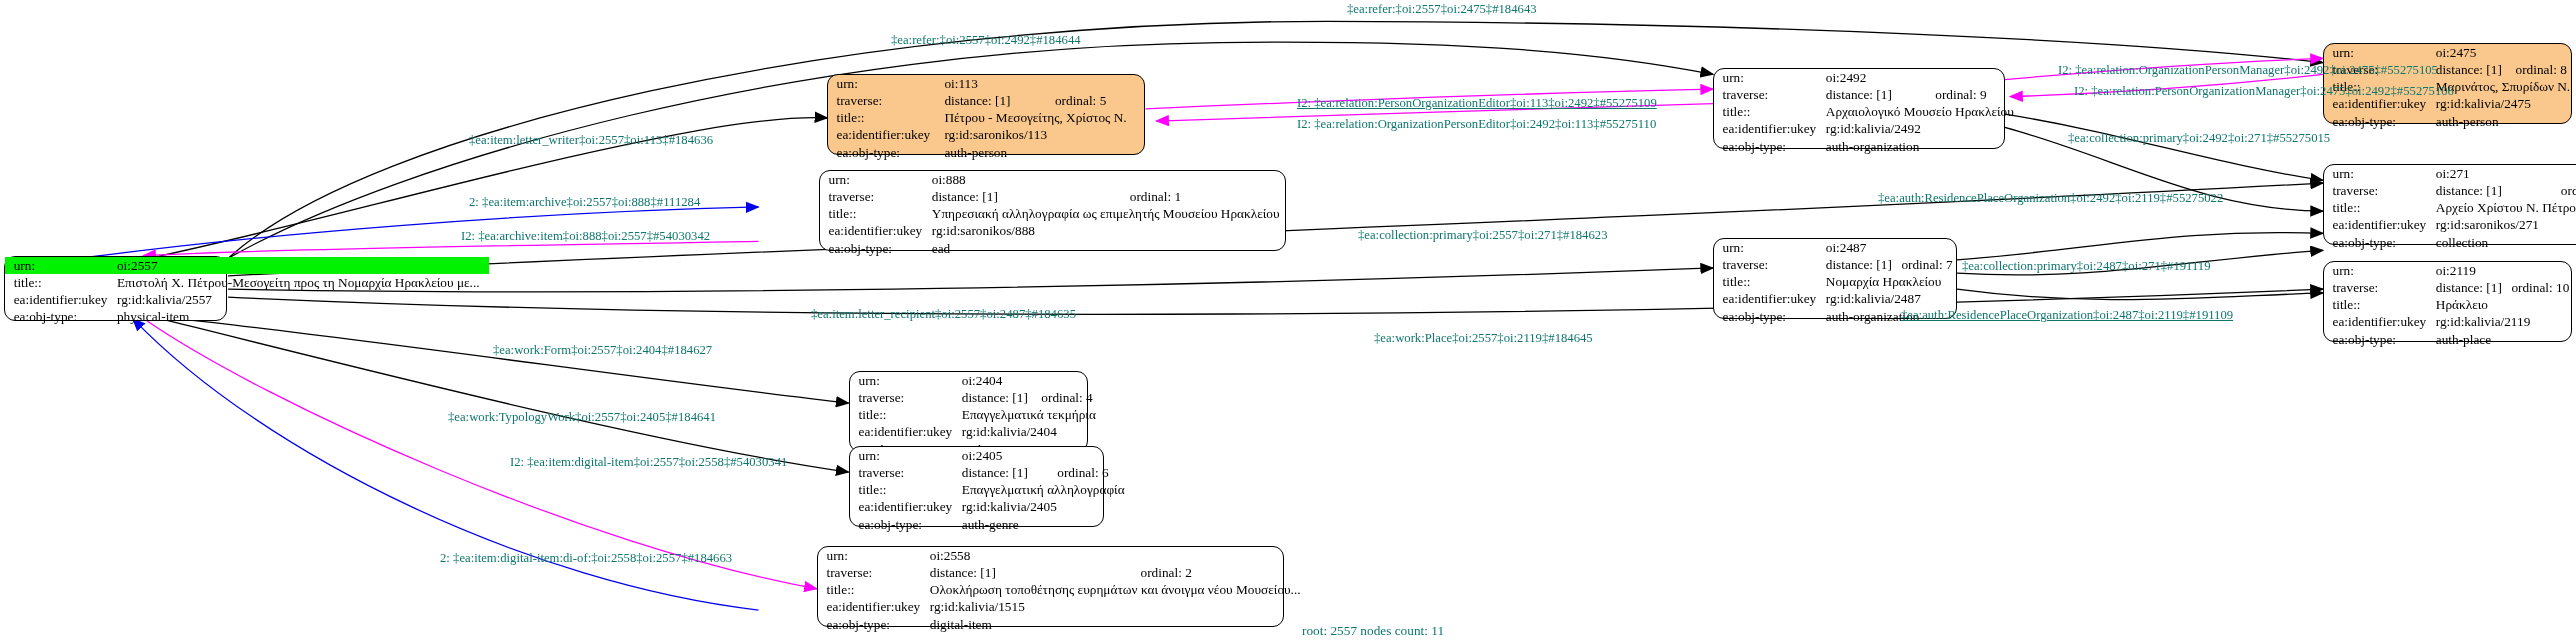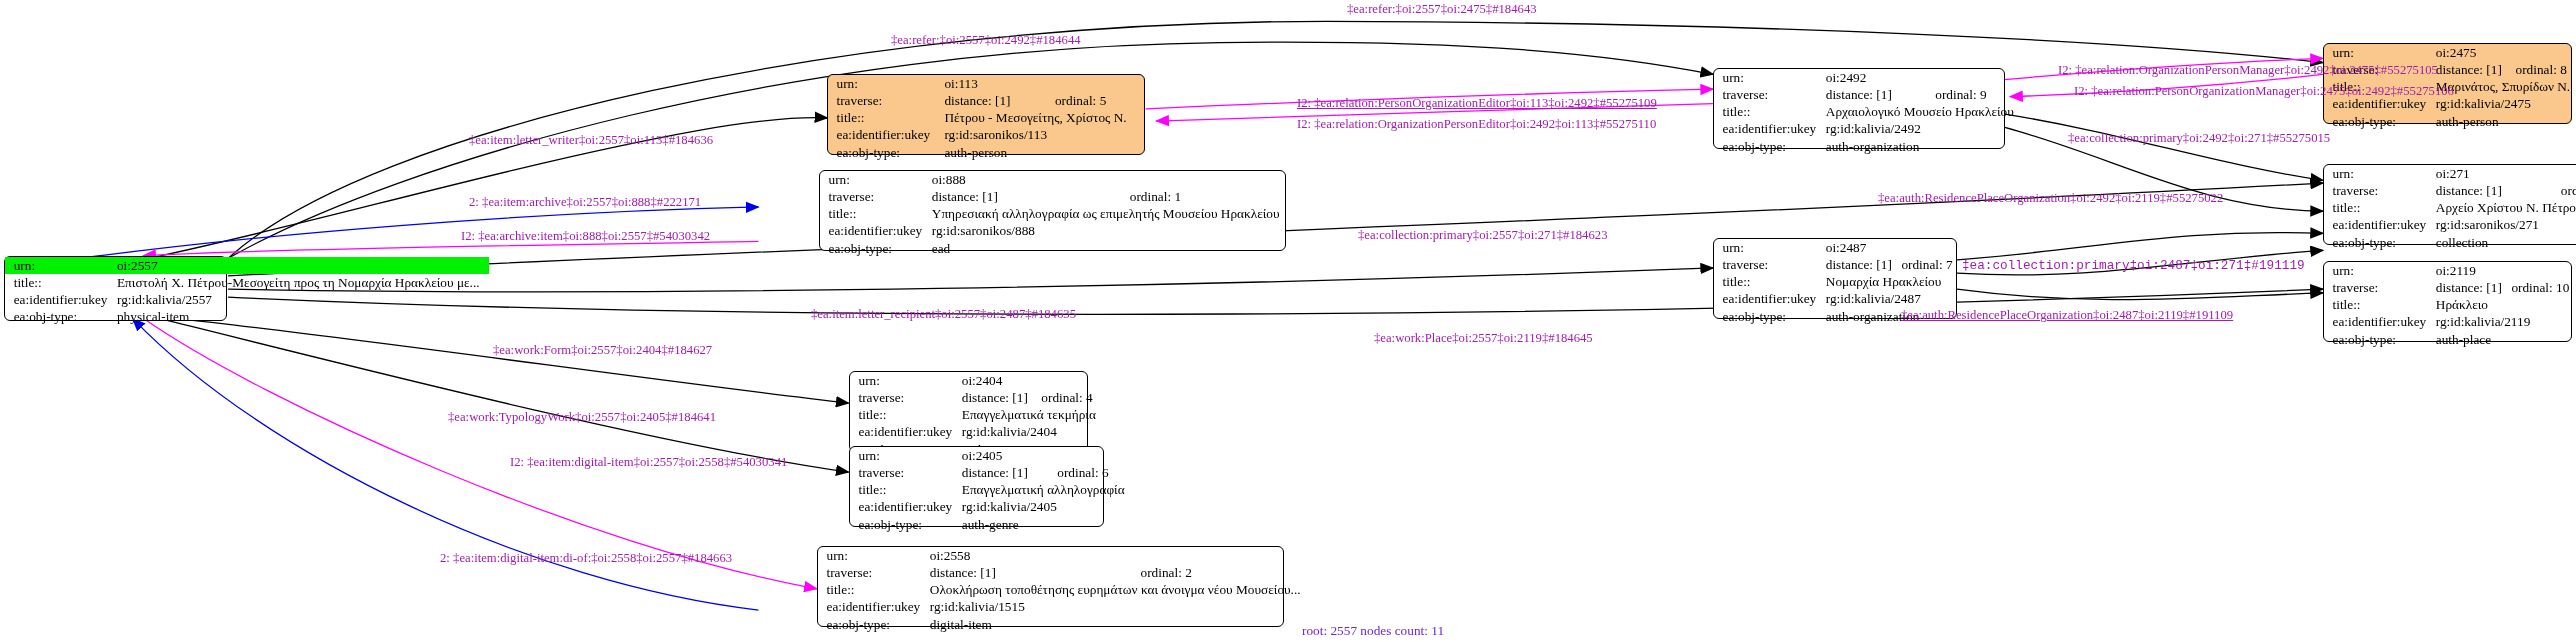--- a/index.html
+++ b/index.html
@@ -1,29 +1,29 @@
 <!DOCTYPE html>
 <html style="font-size:8.5px"><head>
 <meta charset="utf-8">
 <style>
   html,body{margin:0;padding:0;background:#ffffff;}
   body{font-family:"Liberation Serif","DejaVu Serif",serif;}
   #stage{position:relative;width:2576px;height:643px;overflow:hidden;background:#fff;}
   svg.edges{position:absolute;left:0;top:0;width:2576px;height:643px;pointer-events:none;}
-  .node{position:absolute;box-sizing:border-box;border:1.2px solid #000;border-radius:6px;background:#ffffff;}
+  .node{position:absolute;box-sizing:border-box;border:1.2px solid #000;border-radius:11px;background:#ffffff;}
   .node.orange{background:#fac78c;}
   .node table{border-collapse:collapse;width:100%;table-layout:auto;}
   .node td{font-size:13.3px;line-height:1.06;padding:1.6px 0 1.6px 0;white-space:nowrap;color:#000;}
   .node td.k{padding-left:8.5px;padding-right:9.5px;}
   .node td.v{padding-right:9.5px;}
   .hl{background:#00f200;}
   .node td.k.hl,.node td.v.hl{background:#00f200;}
   .ord{padding-left:18px;}
-  .elabel{position:absolute;font-size:12.7px;color:#a21caf;white-space:nowrap;line-height:1;}
-  .footer{position:absolute;font-size:13.3px;color:#6d28d9;white-space:nowrap;}
+  .elabel{position:absolute;font-size:12.7px;color:#0f766e;white-space:nowrap;line-height:1;}
+  .footer{position:absolute;font-size:13.3px;color:#0f766e;white-space:nowrap;}
 </style>
 </head>
 <body>
 
 <div id="stage">
 
   <svg class="edges" viewBox="0 0 4857 1212">
     <defs>
       <marker id="ah-b" markerWidth="11" markerHeight="9" refX="10" refY="4.5" orient="auto">
         <path d="M0,0 L11,4.5 L0,9 z" fill="#000"></path>
@@ -373,34 +373,34 @@
             <td class="k">ea:obj-type:</td>
             <td class="v" colspan="2">digital-item</td>
           </tr>
     </tbody>
       </table>
   </div>
 
   <div class="elabel" style="left:1347px;top:2.7px;">‡ea:refer:‡oi:2557‡oi:2475‡#184643</div>
   <div class="elabel" style="left:891px;top:34px;">‡ea:refer:‡oi:2557‡oi:2492‡#184644</div>
   <div class="elabel" style="left:469px;top:134px;text-align:center;">‡ea:item:letter_writer‡oi:2557‡oi:113‡#184636</div>
-  <div class="elabel" style="left:469px;top:196px;">2: ‡ea:item:archive‡oi:2557‡oi:888‡#222171</div>
+  <div class="elabel" style="left:469px;top:196px;">2: ‡ea:item:archive‡oi:2557‡oi:888‡#111284</div>
   <div class="elabel" style="left:461px;top:230px;">I2: ‡ea:archive:item‡oi:888‡oi:2557‡#54030342</div>
   <div class="elabel" style="left:811px;top:308px;">‡ea:item:letter_recipient‡oi:2557‡oi:2487‡#184635</div>
   <div class="elabel" style="left:1358px;top:229px;">‡ea:collection:primary‡oi:2557‡oi:271‡#184623</div>
   <div class="elabel" style="left:1374px;top:332px;">‡ea:work:Place‡oi:2557‡oi:2119‡#184645</div>
   <div class="elabel" style="left:493px;top:344px;">‡ea:work:Form‡oi:2557‡oi:2404‡#184627</div>
   <div class="elabel" style="left:448px;top:411px;text-align:right;">‡ea:work:TypologyWork‡oi:2557‡oi:2405‡#184641</div>
   <div class="elabel" style="left:467px;top:456px;margin-left:43px;">I2: ‡ea:item:digital-item‡oi:2557‡oi:2558‡#54030341</div>
   <div class="elabel" style="left:440px;top:552px;">2: ‡ea:item:digital-item:di-of:‡oi:2558‡oi:2557‡#184663</div>
   <div class="elabel" style="left:1297px;top:97px;text-decoration:underline;">I2: ‡ea:relation:PersonOrganizationEditor‡oi:113‡oi:2492‡#55275109</div>
   <div class="elabel" style="left:1297px;top:118px;">I2: ‡ea:relation:OrganizationPersonEditor‡oi:2492‡oi:113‡#55275110</div>
   <div class="elabel" style="left:2058px;top:64px;">I2: ‡ea:relation:OrganizationPersonManager‡oi:2492‡oi:2475‡#55275105</div>
   <div class="elabel" style="left:2058px;top:85px;margin-left:16px;">I2: ‡ea:relation:PersonOrganizationManager‡oi:2475‡oi:2492‡#55275106</div>
   <div class="elabel" style="left:2068px;top:132px;">‡ea:collection:primary‡oi:2492‡oi:271‡#55275015</div>
   <div class="elabel" style="left:1878px;top:192px;">‡ea:auth:ResidencePlaceOrganization‡oi:2492‡oi:2119‡#55275022</div>
-  <div class="elabel" style="left:1962px;top:260px;font-family:Liberation Mono, monospace;">‡ea:collection:primary‡oi:2487‡oi:271‡#191119</div>
+  <div class="elabel" style="left:1962px;top:260px;">‡ea:collection:primary‡oi:2487‡oi:271‡#191119</div>
   <div class="elabel" style="left:1901px;top:309px;text-decoration:underline;">‡ea:auth:ResidencePlaceOrganization‡oi:2487‡oi:2119‡#191109</div>
 
   <div class="footer" style="left:1302px;top:623px;">root: 2557 nodes count: 11</div>
 
 </div>
 
 
 </body></html>

